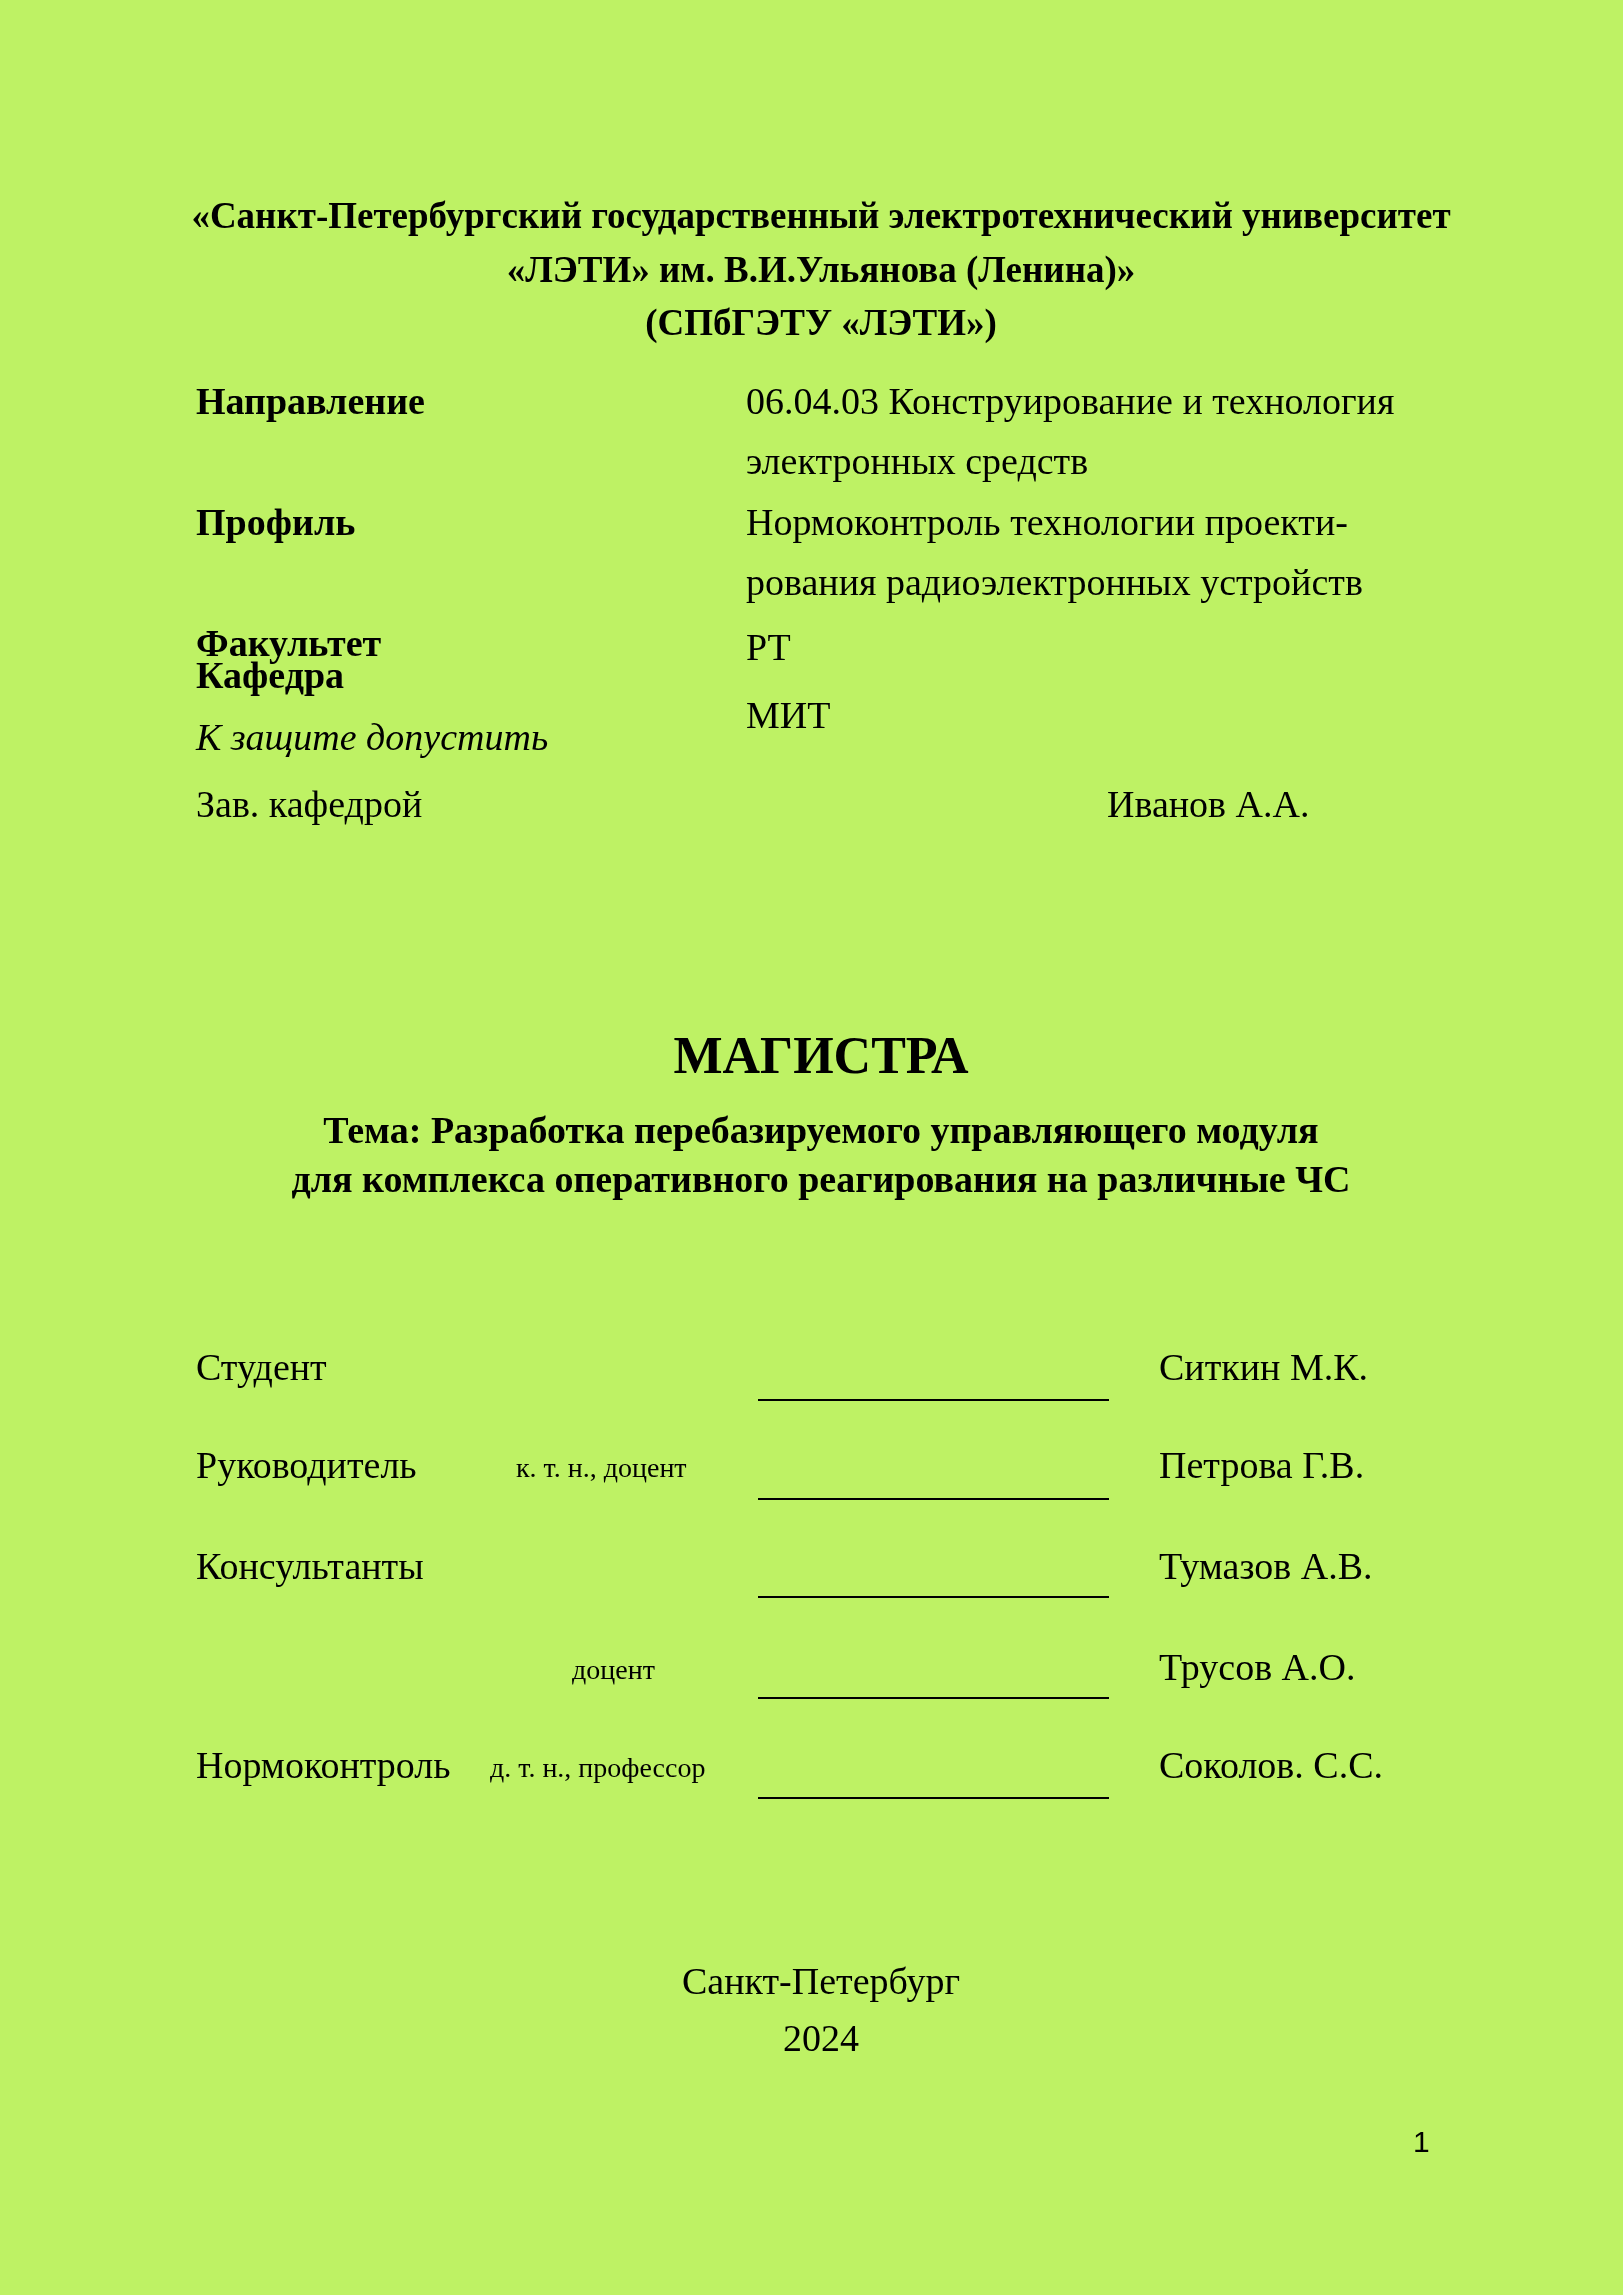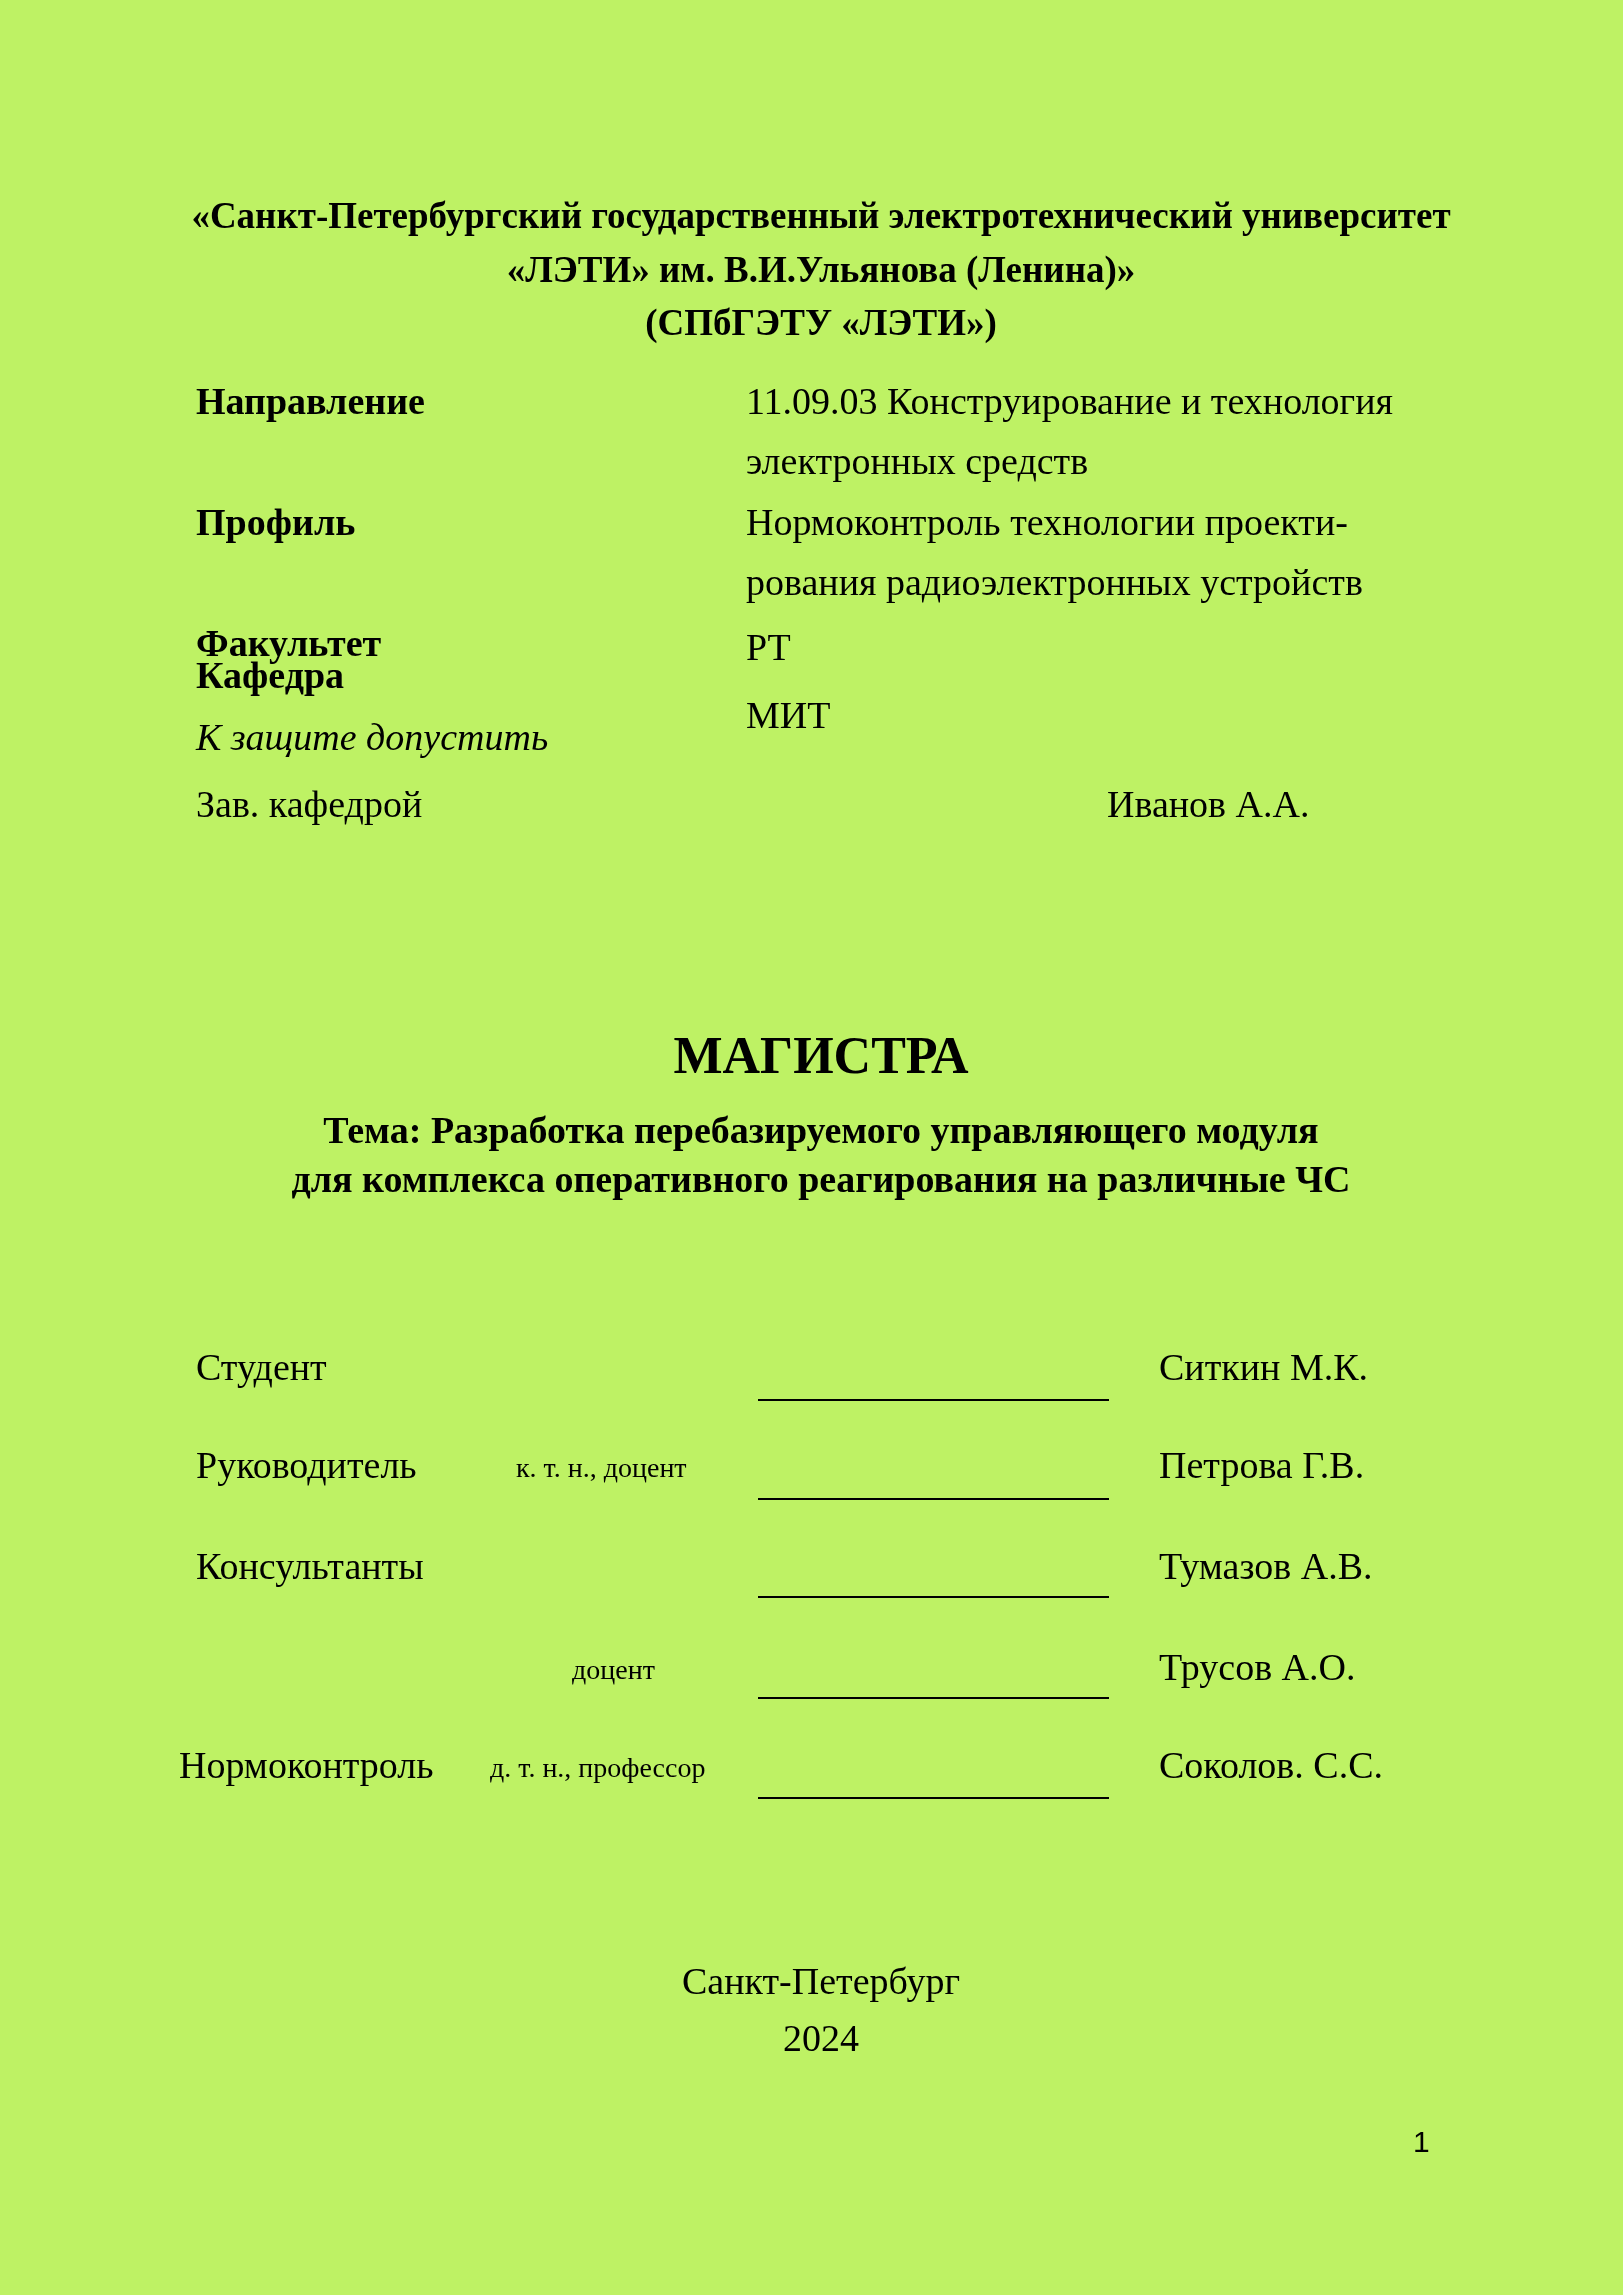--- a/index.html
+++ b/index.html
@@ -22,21 +22,21 @@
 </head>
 <body>
 
 <div class="page">
 
   <div class="line ctr b f47" style="top:195px">«Санкт-Петербургский государственный электротехнический университет</div>
   <div class="line ctr b f47" style="top:249px">«ЛЭТИ» им. В.И.Ульянова (Ленина)»</div>
   <div class="line ctr b f47" style="top:302px">(СПбГЭТУ «ЛЭТИ»)</div>
 
   <div class="line b" style="left:196px; top:380px">Направление</div>
-  <div class="line" style="left:746px; top:380px">11.09.03 Конструирование и технология</div>
+  <div class="line" style="left:746px; top:380px">06.04.03 Конструирование и технология</div>
   <div class="line" style="left:746px; top:440px">электронных средств</div>
 
   <div class="line b" style="left:196px; top:501px">Профиль</div>
   <div class="line" style="left:746px; top:501px">Нормоконтроль технологии проекти-</div>
   <div class="line" style="left:746px; top:561px">рования радиоэлектронных устройств</div>
 
   <div class="line b" style="left:196px; top:622px">Факультет</div>
   <div class="line" style="left:746px; top:626px">РТ</div>
 
   <div class="line b" style="left:196px; top:654px">Кафедра</div>
@@ -61,21 +61,21 @@
   <div class="line" style="left:1159px; top:1444px">Петрова Г.В.</div>
 
   <div class="line" style="left:196px; top:1545px">Консультанты</div>
   <div class="rule" style="top:1596px"></div>
   <div class="line" style="left:1159px; top:1545px">Тумазов А.В.</div>
 
   <div class="line f36" style="left:572px; top:1654px">доцент</div>
   <div class="rule" style="top:1697px"></div>
   <div class="line" style="left:1159px; top:1646px">Трусов А.О.</div>
 
-  <div class="line" style="left:179px; top:1744px">Нормоконтроль</div>
+  <div class="line" style="left:196px; top:1744px">Нормоконтроль</div>
   <div class="line f36" style="left:490px; top:1752px">д. т. н., профессор</div>
   <div class="rule" style="top:1797px"></div>
   <div class="line" style="left:1159px; top:1744px">Соколов. С.С.</div>
 
   <div class="line ctr" style="top:1960px">Санкт-Петербург</div>
   <div class="line ctr" style="top:2017px">2024</div>
 
   <div class="line pagenum" style="left:1413px; top:2125px">1</div>
 
 </div>

